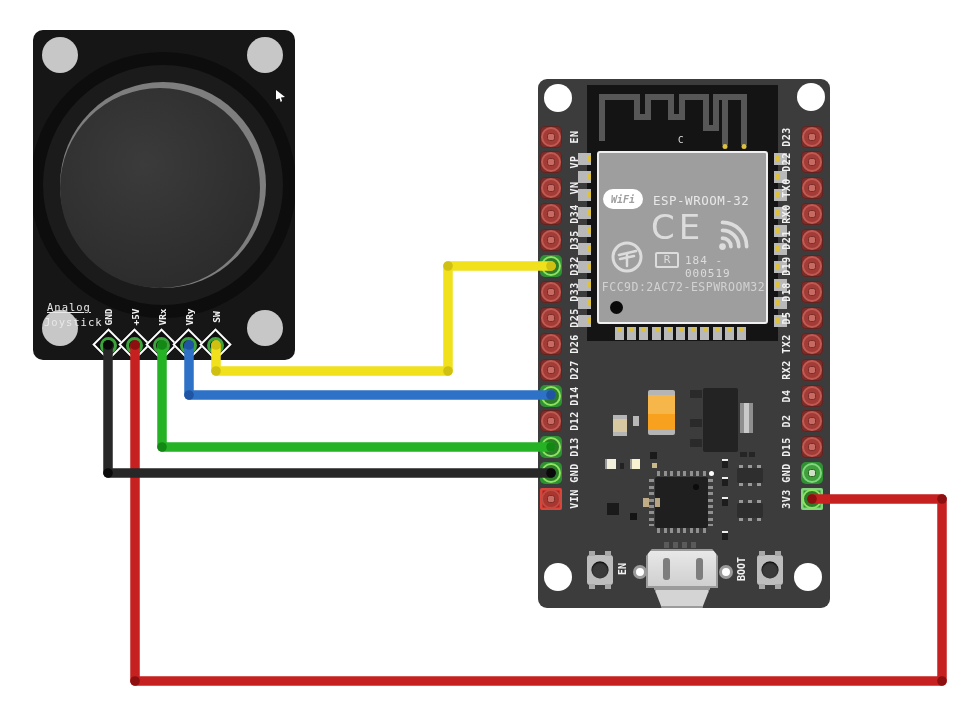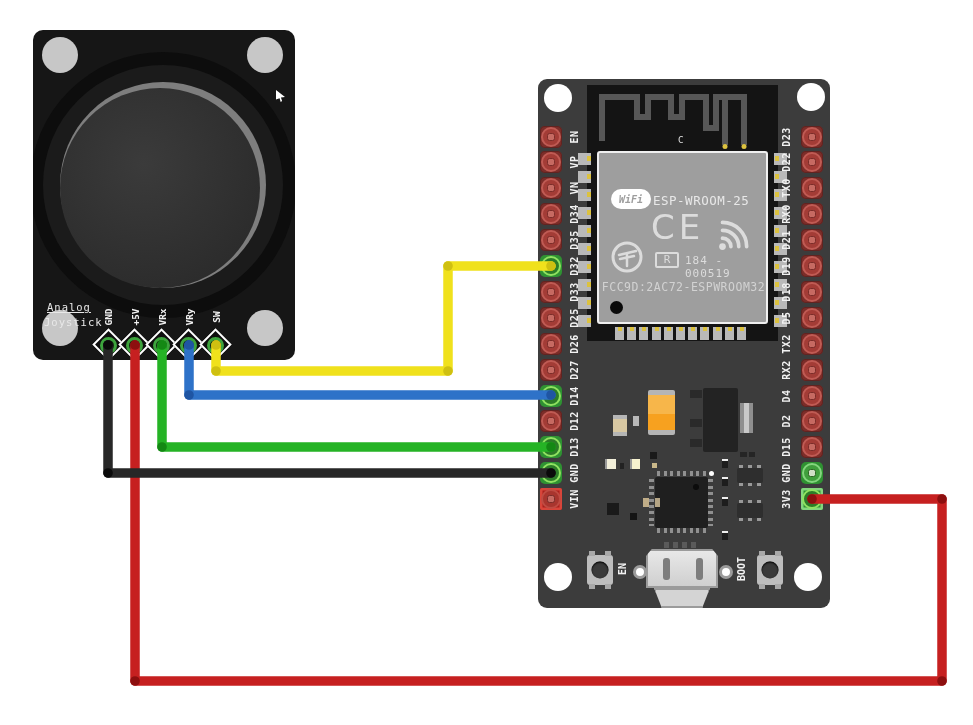--- a/index.html
+++ b/index.html
@@ -42,21 +42,21 @@
   .padsR { left:236px; top:74px; width:13px; height:174px;
            background:repeating-linear-gradient(180deg,#b9b9b9 0 12px, rgba(0,0,0,0) 12px 18px); }
   .dotsR { left:236.5px; top:77px; width:4.5px; height:171px;
            background:repeating-linear-gradient(180deg,#dcc23f 0 5px, rgba(0,0,0,0) 5px 18px); }
   .padsB { left:77px; top:248px; width:134px; height:13px;
            background:repeating-linear-gradient(90deg,#b9b9b9 0 9px, rgba(0,0,0,0) 9px 12.2px); }
   .dotsB { left:79.5px; top:248px; width:131px; height:4px;
            background:repeating-linear-gradient(90deg,#dcc23f 0 4px, rgba(0,0,0,0) 4px 12.2px); }
   .shield { left:59px; top:72px; width:171px; height:173px; background:#9e9e9e;
             border:2px solid #f0f0f0; border-radius:3px; }
-  .wifi-logo { left:12px; top:36px; width:40px; height:20px; background:#ffffff; border-radius:10px;
+  .wifi-logo { left:4px; top:36px; width:40px; height:20px; background:#ffffff; border-radius:10px;
                display:flex; align-items:center; justify-content:center;
                color:#9e9e9e; font-size:10px; font-weight:bold; font-style:italic; }
   .mod-name { left:54px; top:40px; color:#e8e8e8; font-size:12.5px; letter-spacing:0.5px; }
   .ce-mark { left:52px; top:54px; color:#dcdcdc; font-size:34px; letter-spacing:4px;
              font-family:"DejaVu Sans", sans-serif; }
   .swirl { position:absolute; left:113px; top:60px; }
   .giteki { position:absolute; left:10px; top:86px; }
   .rbox { left:56px; top:99px; width:24px; height:16px; border:2px solid #dcdcdc; border-radius:2px;
           color:#dcdcdc; font-size:11px; text-align:center; line-height:12px; }
   .cert { left:86px; top:101px; color:#dcdcdc; font-size:11px; letter-spacing:1px; }
@@ -212,21 +212,21 @@
 
     <div class="padsL"></div>
     <div class="dotsL"></div>
     <div class="padsR"></div>
     <div class="dotsR"></div>
     <div class="padsB"></div>
     <div class="dotsB"></div>
 
     <div class="shield">
       <div class="wifi-logo">WiFi</div>
-      <div class="mod-name">ESP-WROOM-25</div>
+      <div class="mod-name">ESP-WROOM-32</div>
       <div class="ce-mark">CE</div>
       <svg class="swirl" width="42" height="42" viewBox="0 0 40 40">
         <circle cx="10" cy="32" r="3.2" fill="#dcdcdc"></circle>
         <path d="M10,24 A8,8 0 0 1 18,32" fill="none" stroke="#dcdcdc" stroke-width="3.5" stroke-linecap="round"></path>
         <path d="M10,16.5 A15.5,15.5 0 0 1 25.5,32" fill="none" stroke="#dcdcdc" stroke-width="3.5" stroke-linecap="round"></path>
         <path d="M10,9 A23,23 0 0 1 33,32" fill="none" stroke="#dcdcdc" stroke-width="3.5" stroke-linecap="round"></path>
       </svg>
       <svg class="giteki" width="36" height="36" viewBox="0 0 36 36">
         <circle cx="18" cy="18" r="14" fill="none" stroke="#dcdcdc" stroke-width="3"></circle>
         <path d="M10,16 L27,12 M11,20 L25,17 M18,15 V27" fill="none" stroke="#dcdcdc" stroke-width="2.5" stroke-linecap="round"></path>

